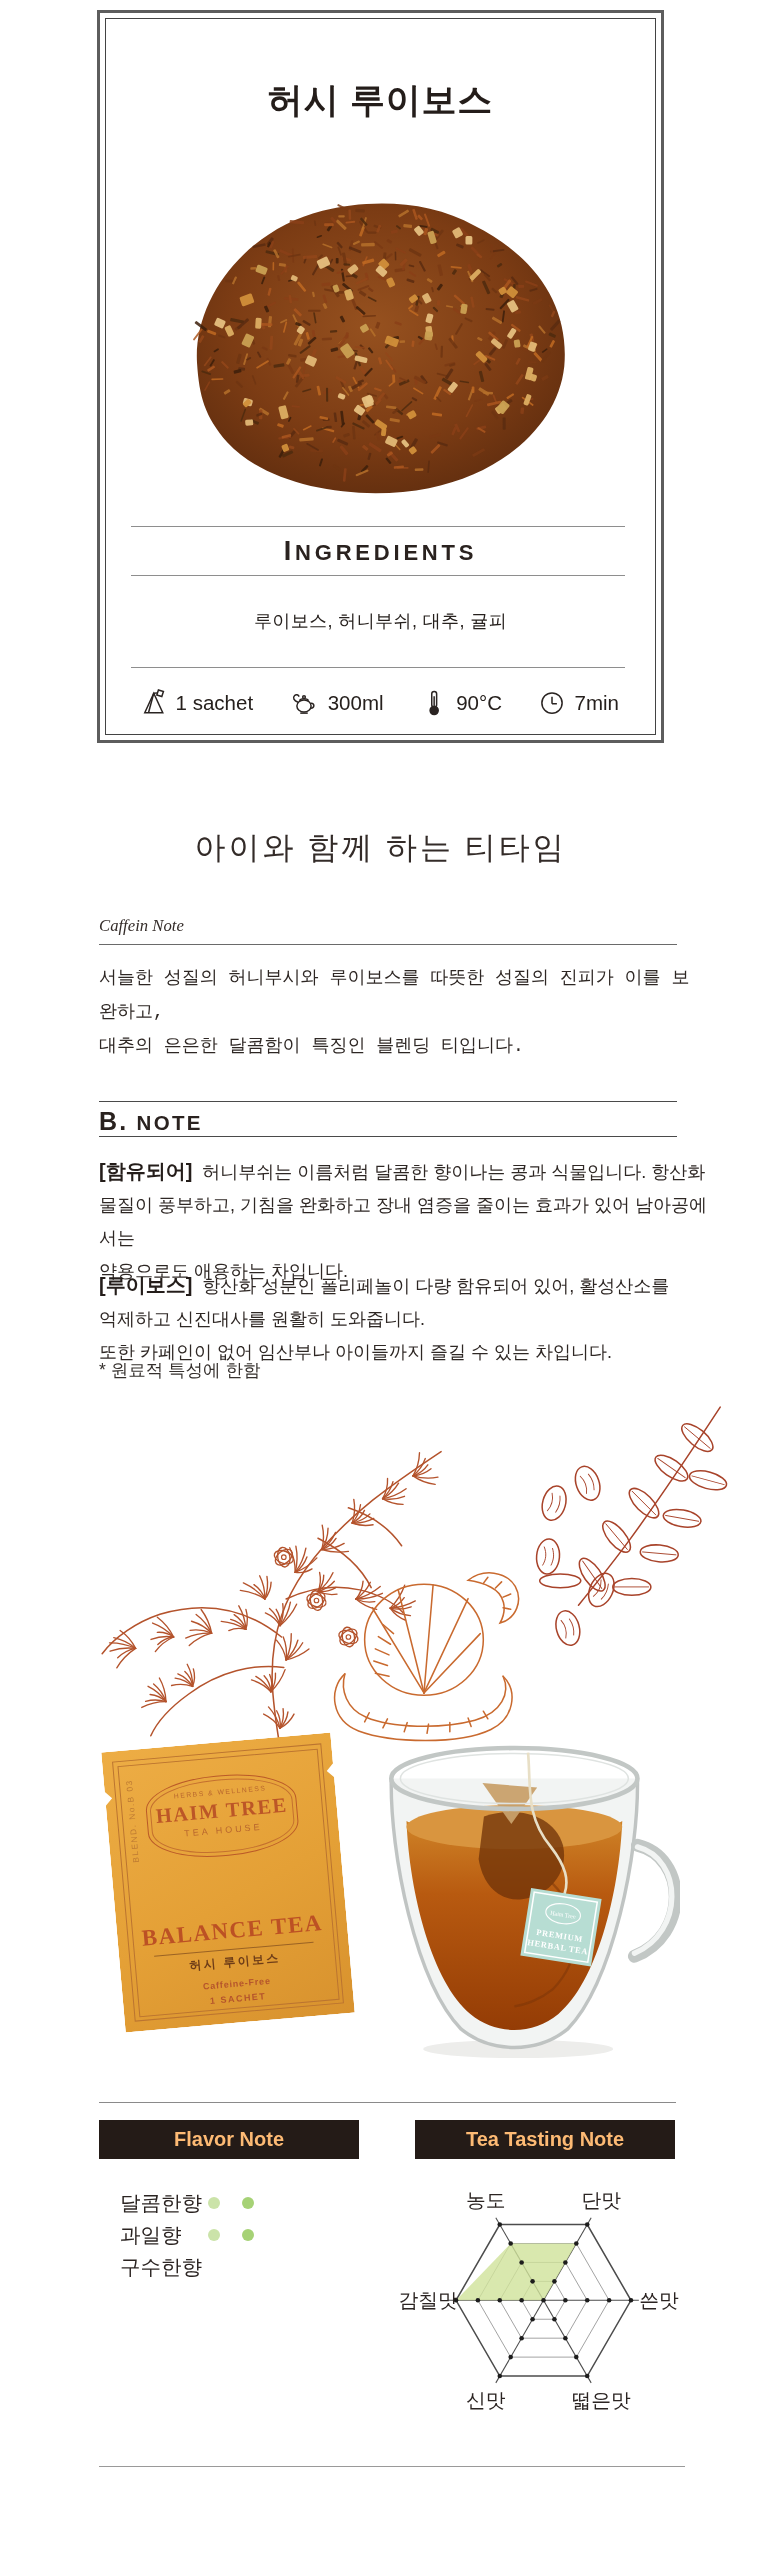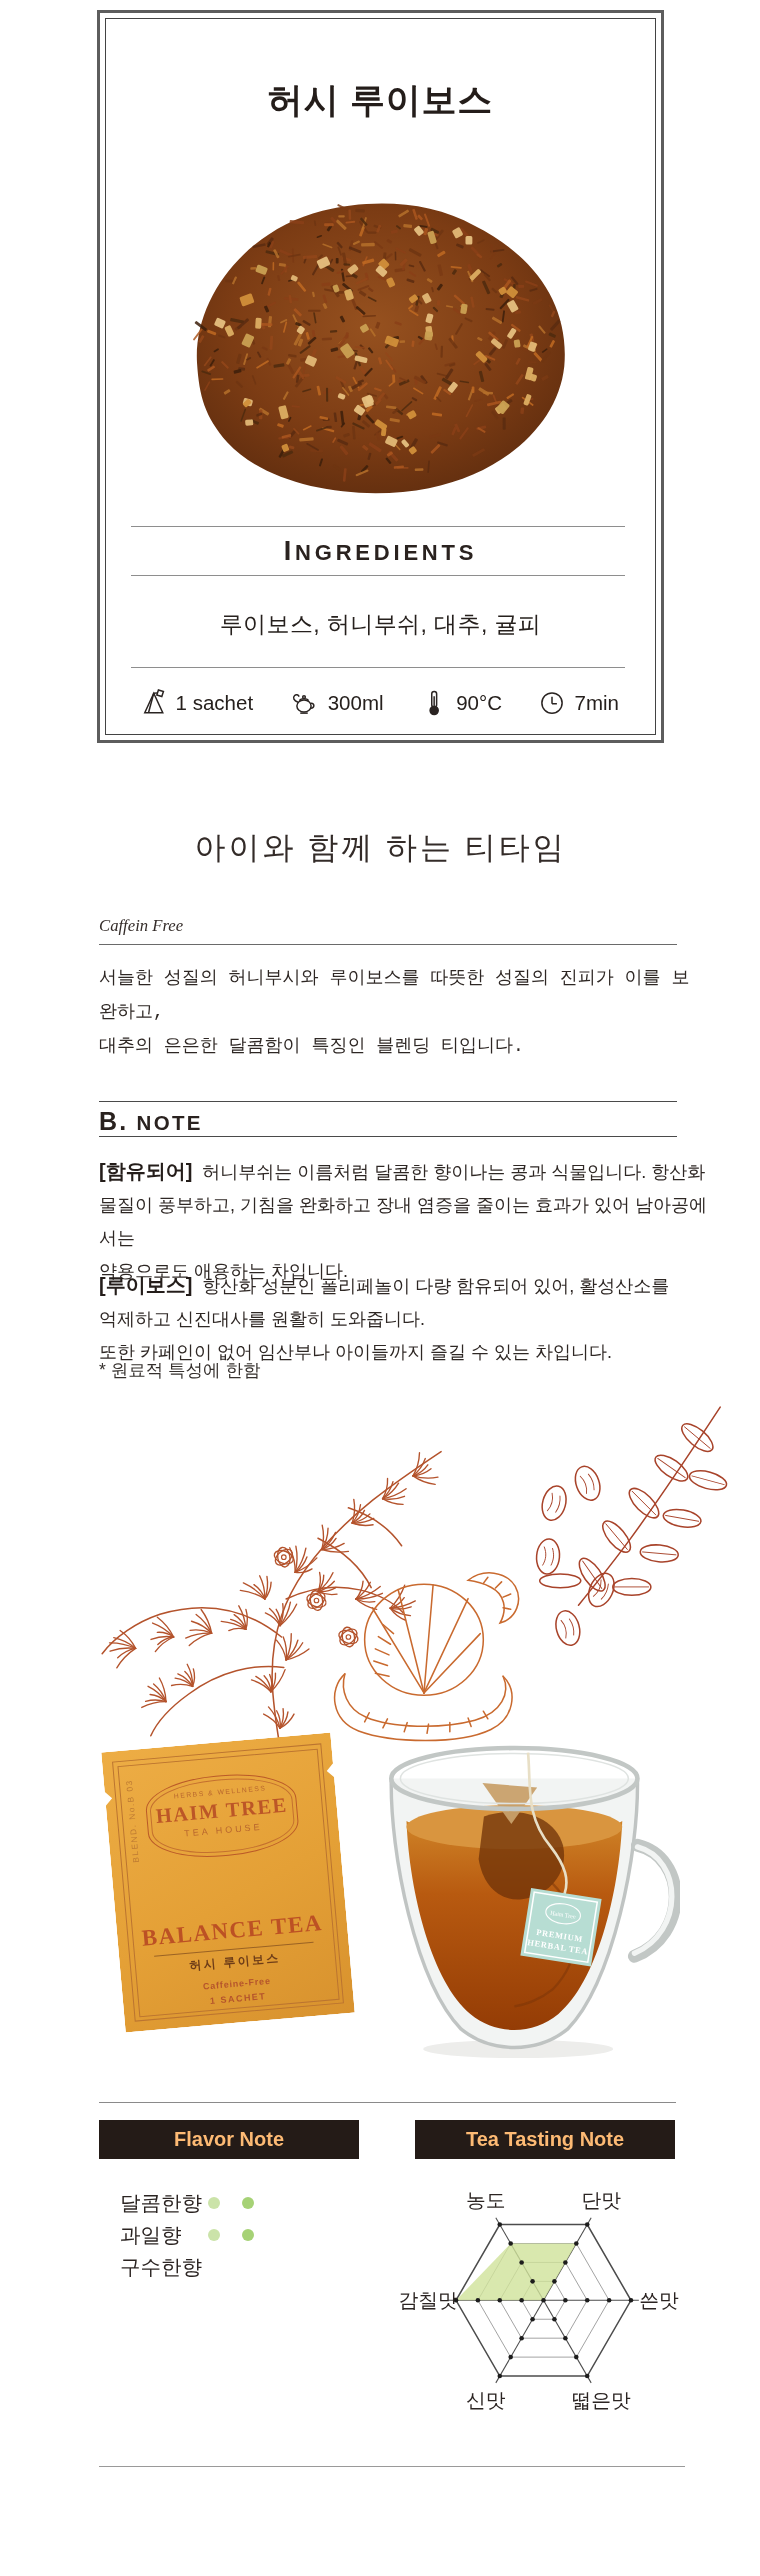--- a/index.html
+++ b/index.html
@@ -12,21 +12,21 @@
                border:3.8px solid #5d5d5d;box-sizing:border-box;background:#fff;}
   .box-frame{position:absolute;inset:4.6px;border:1.5px solid #434343;}
   .box-title{position:absolute;left:0;right:0;top:64px;text-align:center;
              font-size:35px;font-weight:700;letter-spacing:0.8px;color:#241d1a;}
   .tea-photo{position:absolute;left:78px;top:171px;width:403px;height:327px;}
   .box-line{position:absolute;left:31px;width:494px;border-top:1.5px solid #8e8e8e;height:0;}
   .ingredients-h{position:absolute;left:0;right:0;top:523px;text-align:center;
                  font-size:22px;font-weight:700;letter-spacing:3.8px;color:#2a221f;}
   .ingredients-h::first-letter{font-size:27px;}
   .ingredients-list{position:absolute;left:0;right:0;top:596px;text-align:center;
-                    font-size:23px;color:#26201d;letter-spacing:0.4px;}
+                    font-size:18px;color:#26201d;letter-spacing:0.4px;}
   .brew-row{position:absolute;left:38px;right:42px;top:673px;height:33px;
             display:flex;justify-content:space-between;align-items:center;}
   .brew-item{display:flex;align-items:center;gap:7.6px;font-size:20.5px;color:#26201d;}
   .brew-item svg{display:block;}
 
   
   .tagline{position:absolute;left:0;right:0;top:827px;text-align:center;
            font-family:"Liberation Serif",serif;font-size:31px;font-weight:500;
            letter-spacing:3px;color:#332b28;}
   .caffein{position:absolute;left:99px;top:916px;font-family:"Liberation Serif",serif;
@@ -626,21 +626,21 @@
         <svg width="30" height="30" viewBox="0 0 40 40" fill="none" stroke="#2a2422" stroke-width="2">
           <circle cx="20" cy="20" r="13.5"></circle>
           <path d="M20 21 L20 11.5 M20 21 L26.5 21"></path>
         </svg>
         <span>7min</span>
       </div>
     </div>
   </div>
 
   <div class="tagline">아이와 함께 하는 티타임</div>
-  <div class="caffein">Caffein Free</div>
+  <div class="caffein">Caffein Note</div>
   <div class="hrule" style="left:99px;width:578px;top:944px;border-color:#6a6a6a"></div>
   <div class="intro-para">서늘한 성질의 허니부시와 루이보스를 따뜻한 성질의 진피가 이를 보완하고,
 대추의 은은한 달콤함이 특징인 블렌딩 티입니다.</div>
 
   <div class="hrule" style="left:99px;width:578px;top:1101px;border-color:#4a4a4a"></div>
   <div class="bnote-h">B. NOTE</div>
   <div class="hrule" style="left:99px;width:578px;top:1136px;border-color:#4a4a4a"></div>
 
   <p class="bnote-p" style="top:1155px"><span class="bn-label">[함유되어]</span>&nbsp;&nbsp;<span class="bn-text">허니부쉬는 이름처럼 달콤한 향이나는 콩과 식물입니다. 항산화
 물질이 풍부하고, 기침을 완화하고 장내 염증을 줄이는 효과가 있어 남아공에서는

